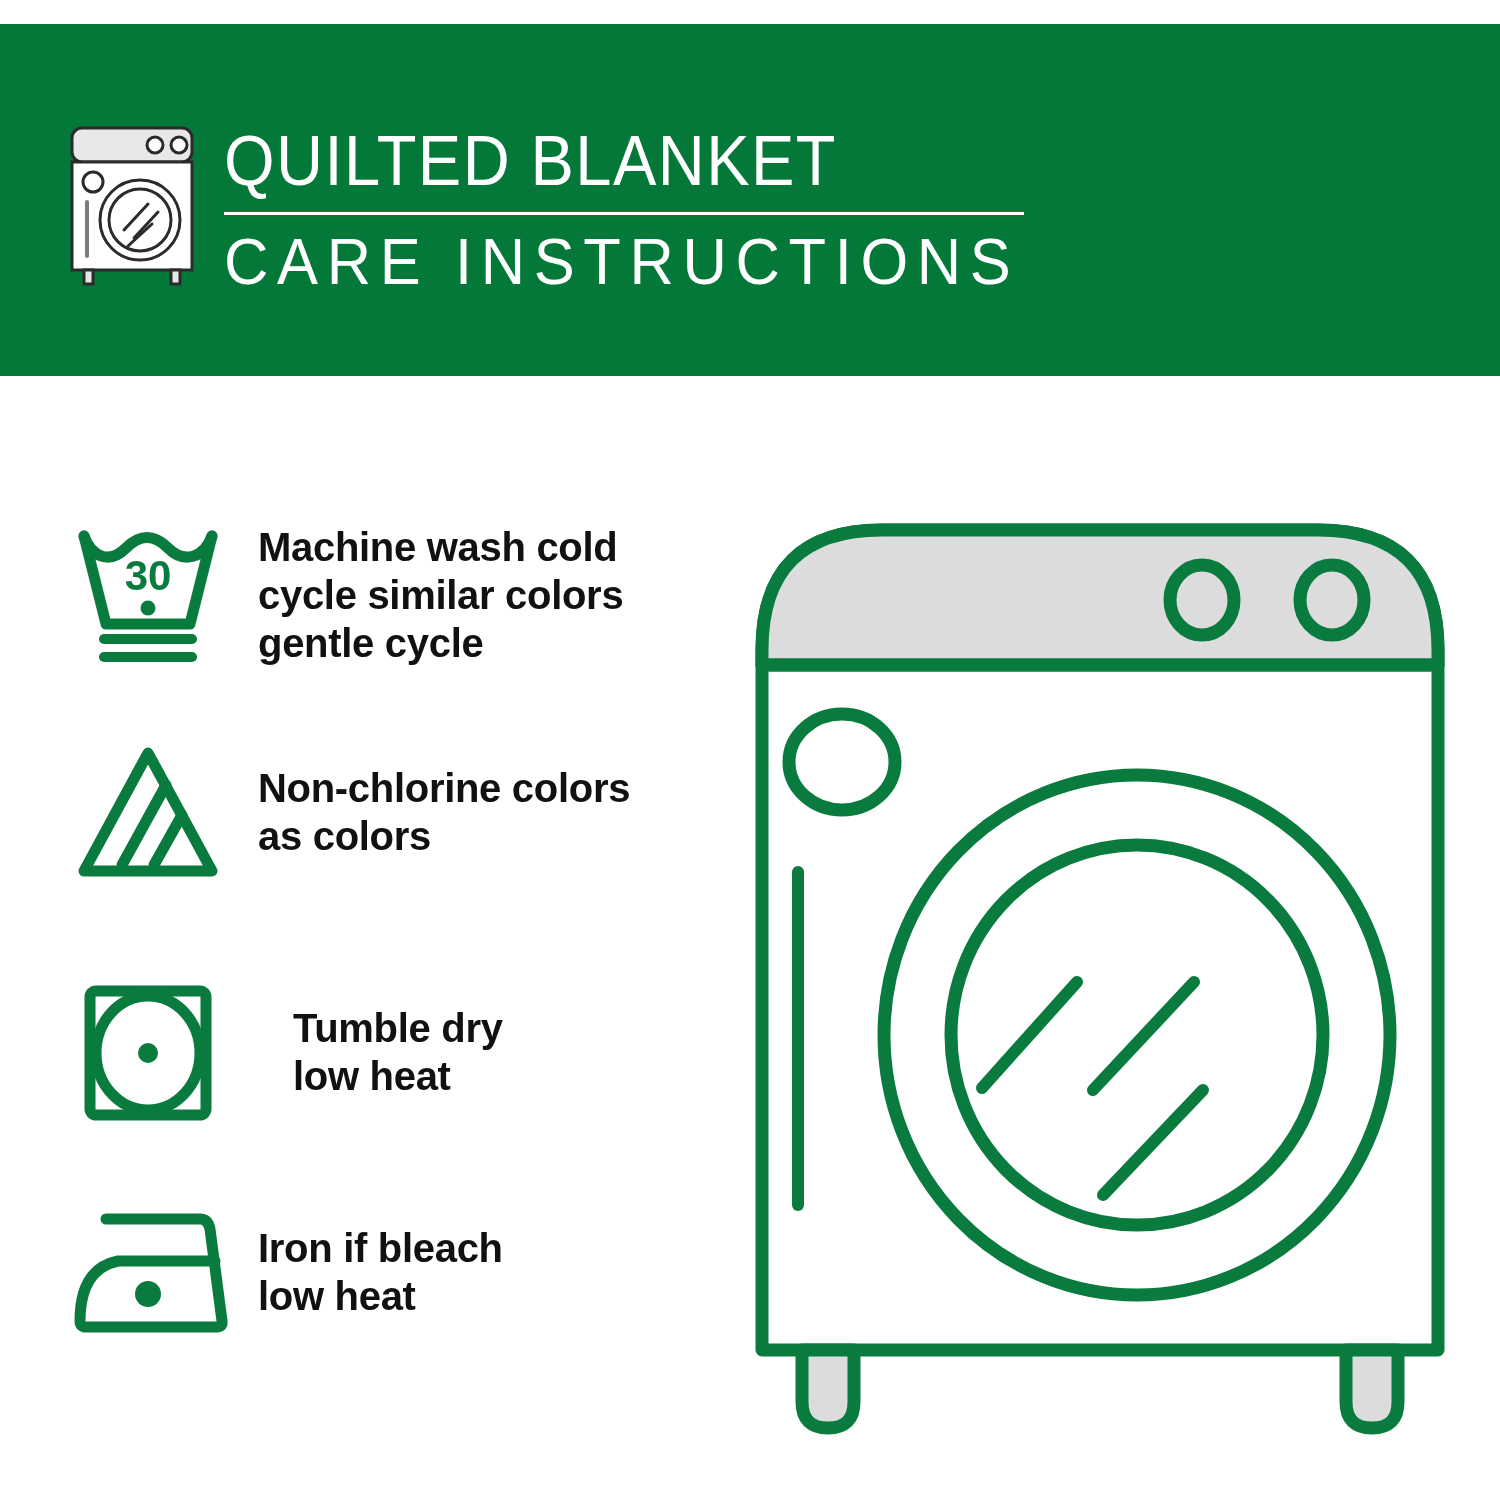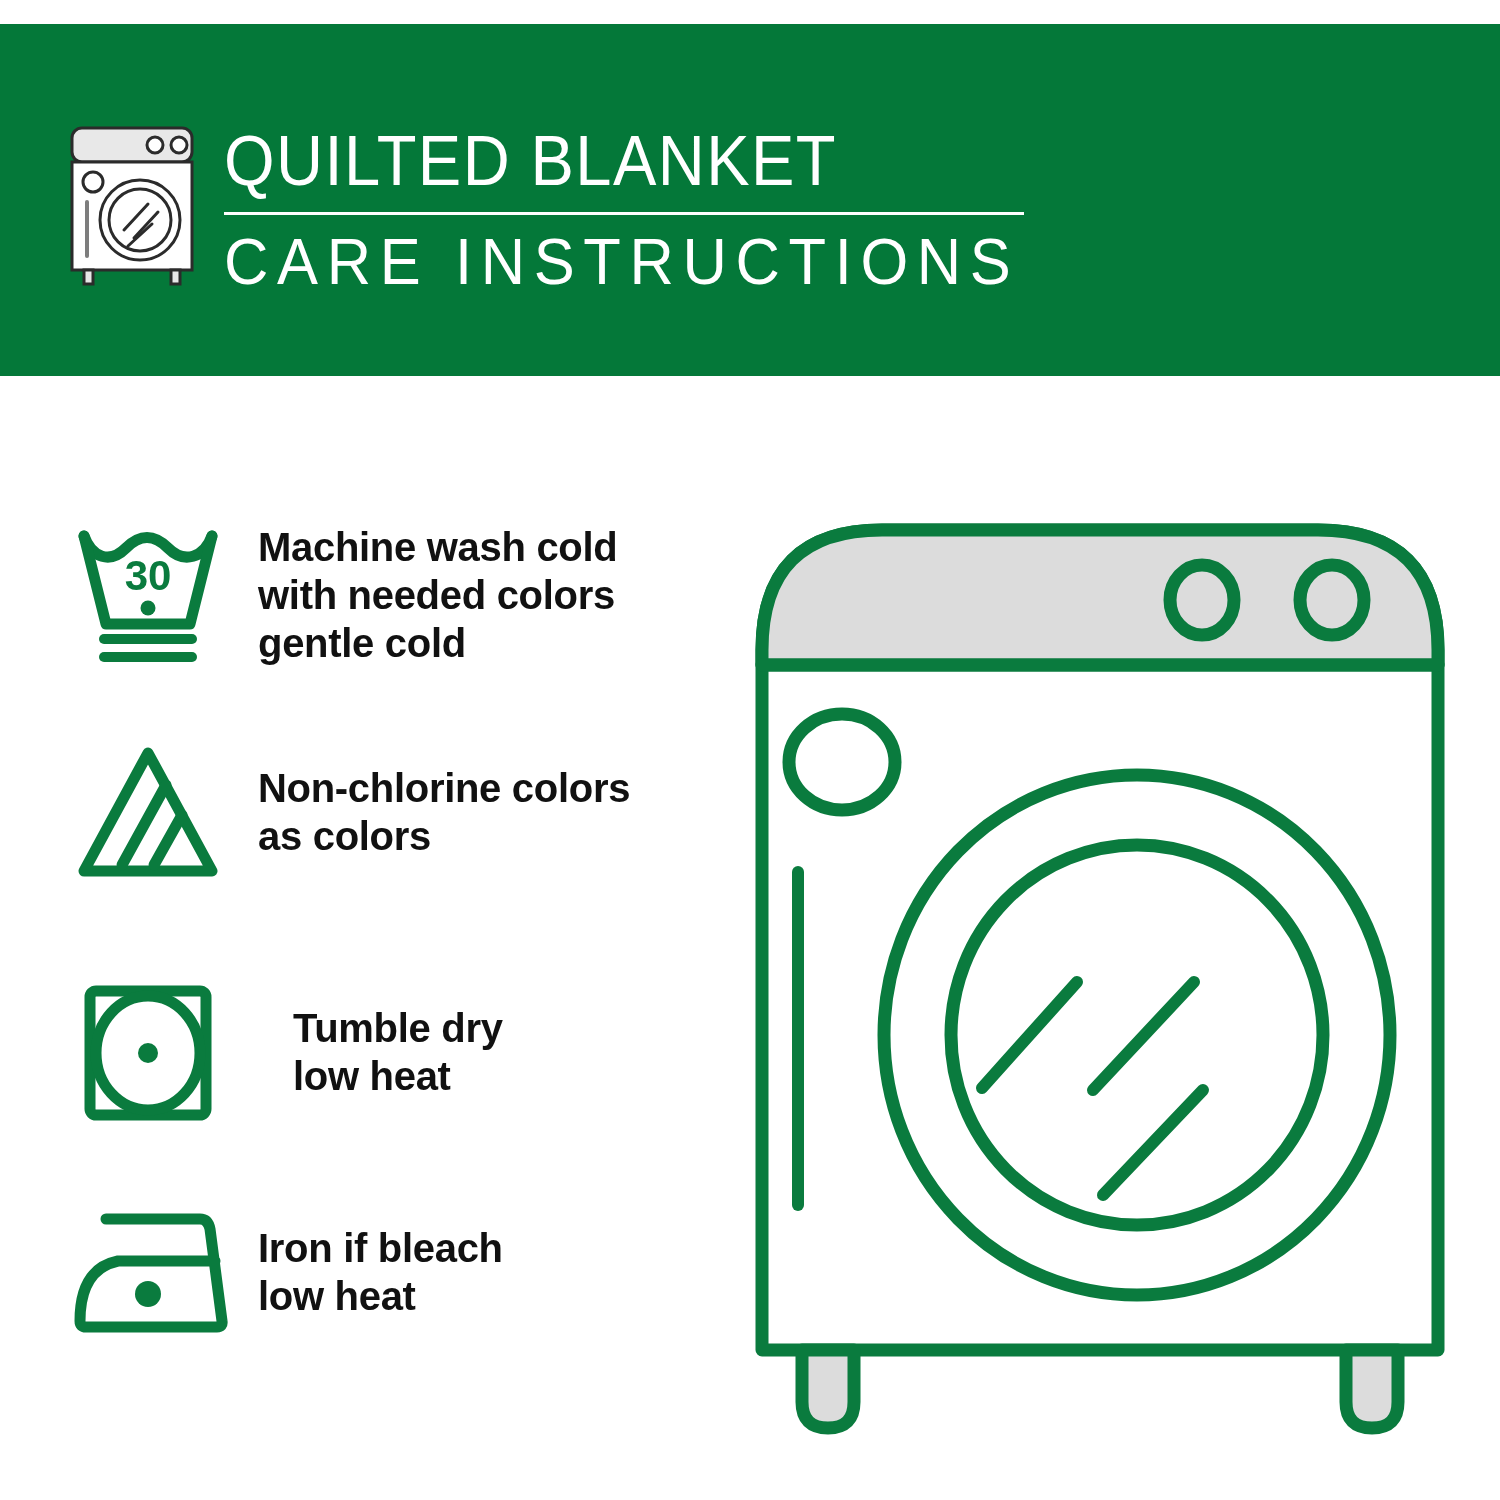--- a/index.html
+++ b/index.html
@@ -171,22 +171,22 @@
         <text x="78" y="70" text-anchor="middle" font-family="'Liberation Sans', sans-serif" font-size="42" font-weight="bold" fill="#0a7b3e">30</text>
         <circle cx="78" cy="88" r="7.5" fill="#0a7b3e"></circle>
         <g stroke="#0a7b3e" stroke-width="10" stroke-linecap="round">
           <line x1="34" y1="119" x2="122" y2="119"></line>
           <line x1="34" y1="137" x2="122" y2="137"></line>
         </g>
       </svg>
     </div>
     <div class="care-text">
       <span class="ln">Machine wash cold</span>
-      <span class="ln">with needed colors</span>
-      <span class="ln">gentle cold</span>
+      <span class="ln">cycle similar colors</span>
+      <span class="ln">gentle cycle</span>
     </div>
   </div>
 
   <div class="care-row r1">
     <div class="care-symbol">
       <svg viewBox="0 0 170 150" width="170" height="150" aria-hidden="true">
         <g fill="none" stroke="#0a7b3e" stroke-width="11" stroke-linecap="round" stroke-linejoin="round">
           <path d="M78 16 L 142 134 L 14 134 Z"></path>
           <line x1="52" y1="128" x2="96" y2="48"></line>
           <line x1="84" y1="128" x2="112" y2="78"></line>

